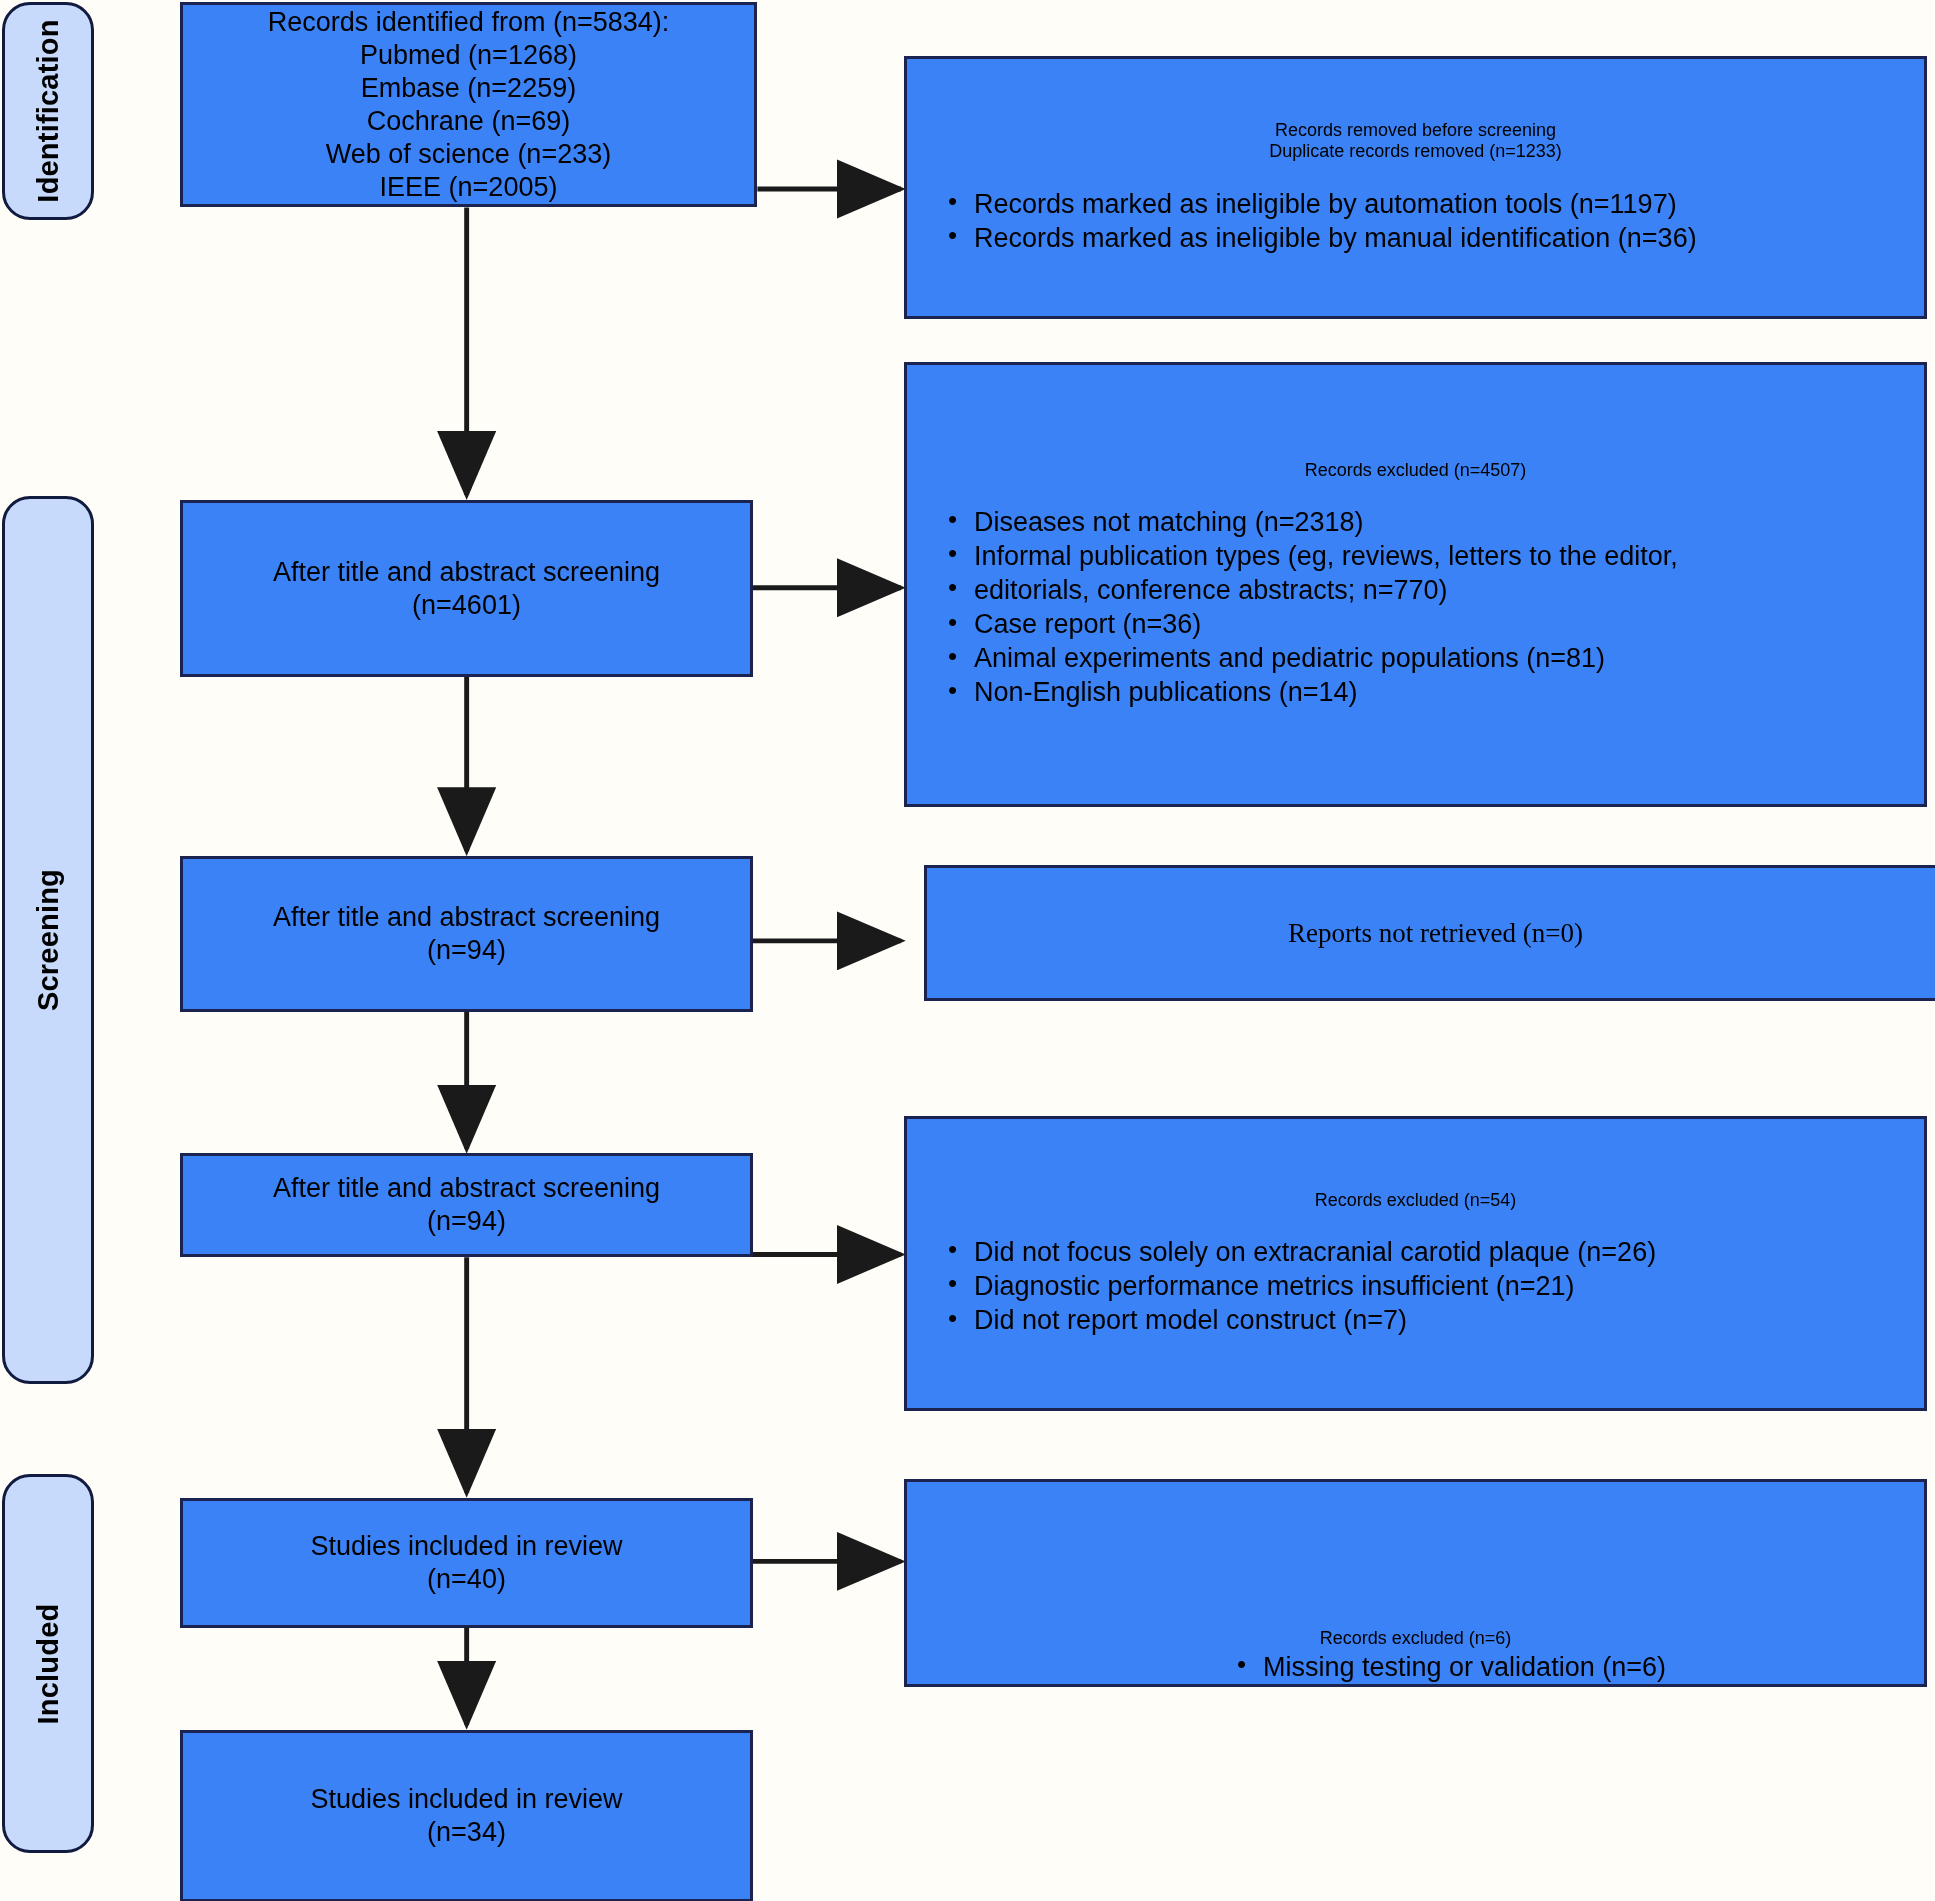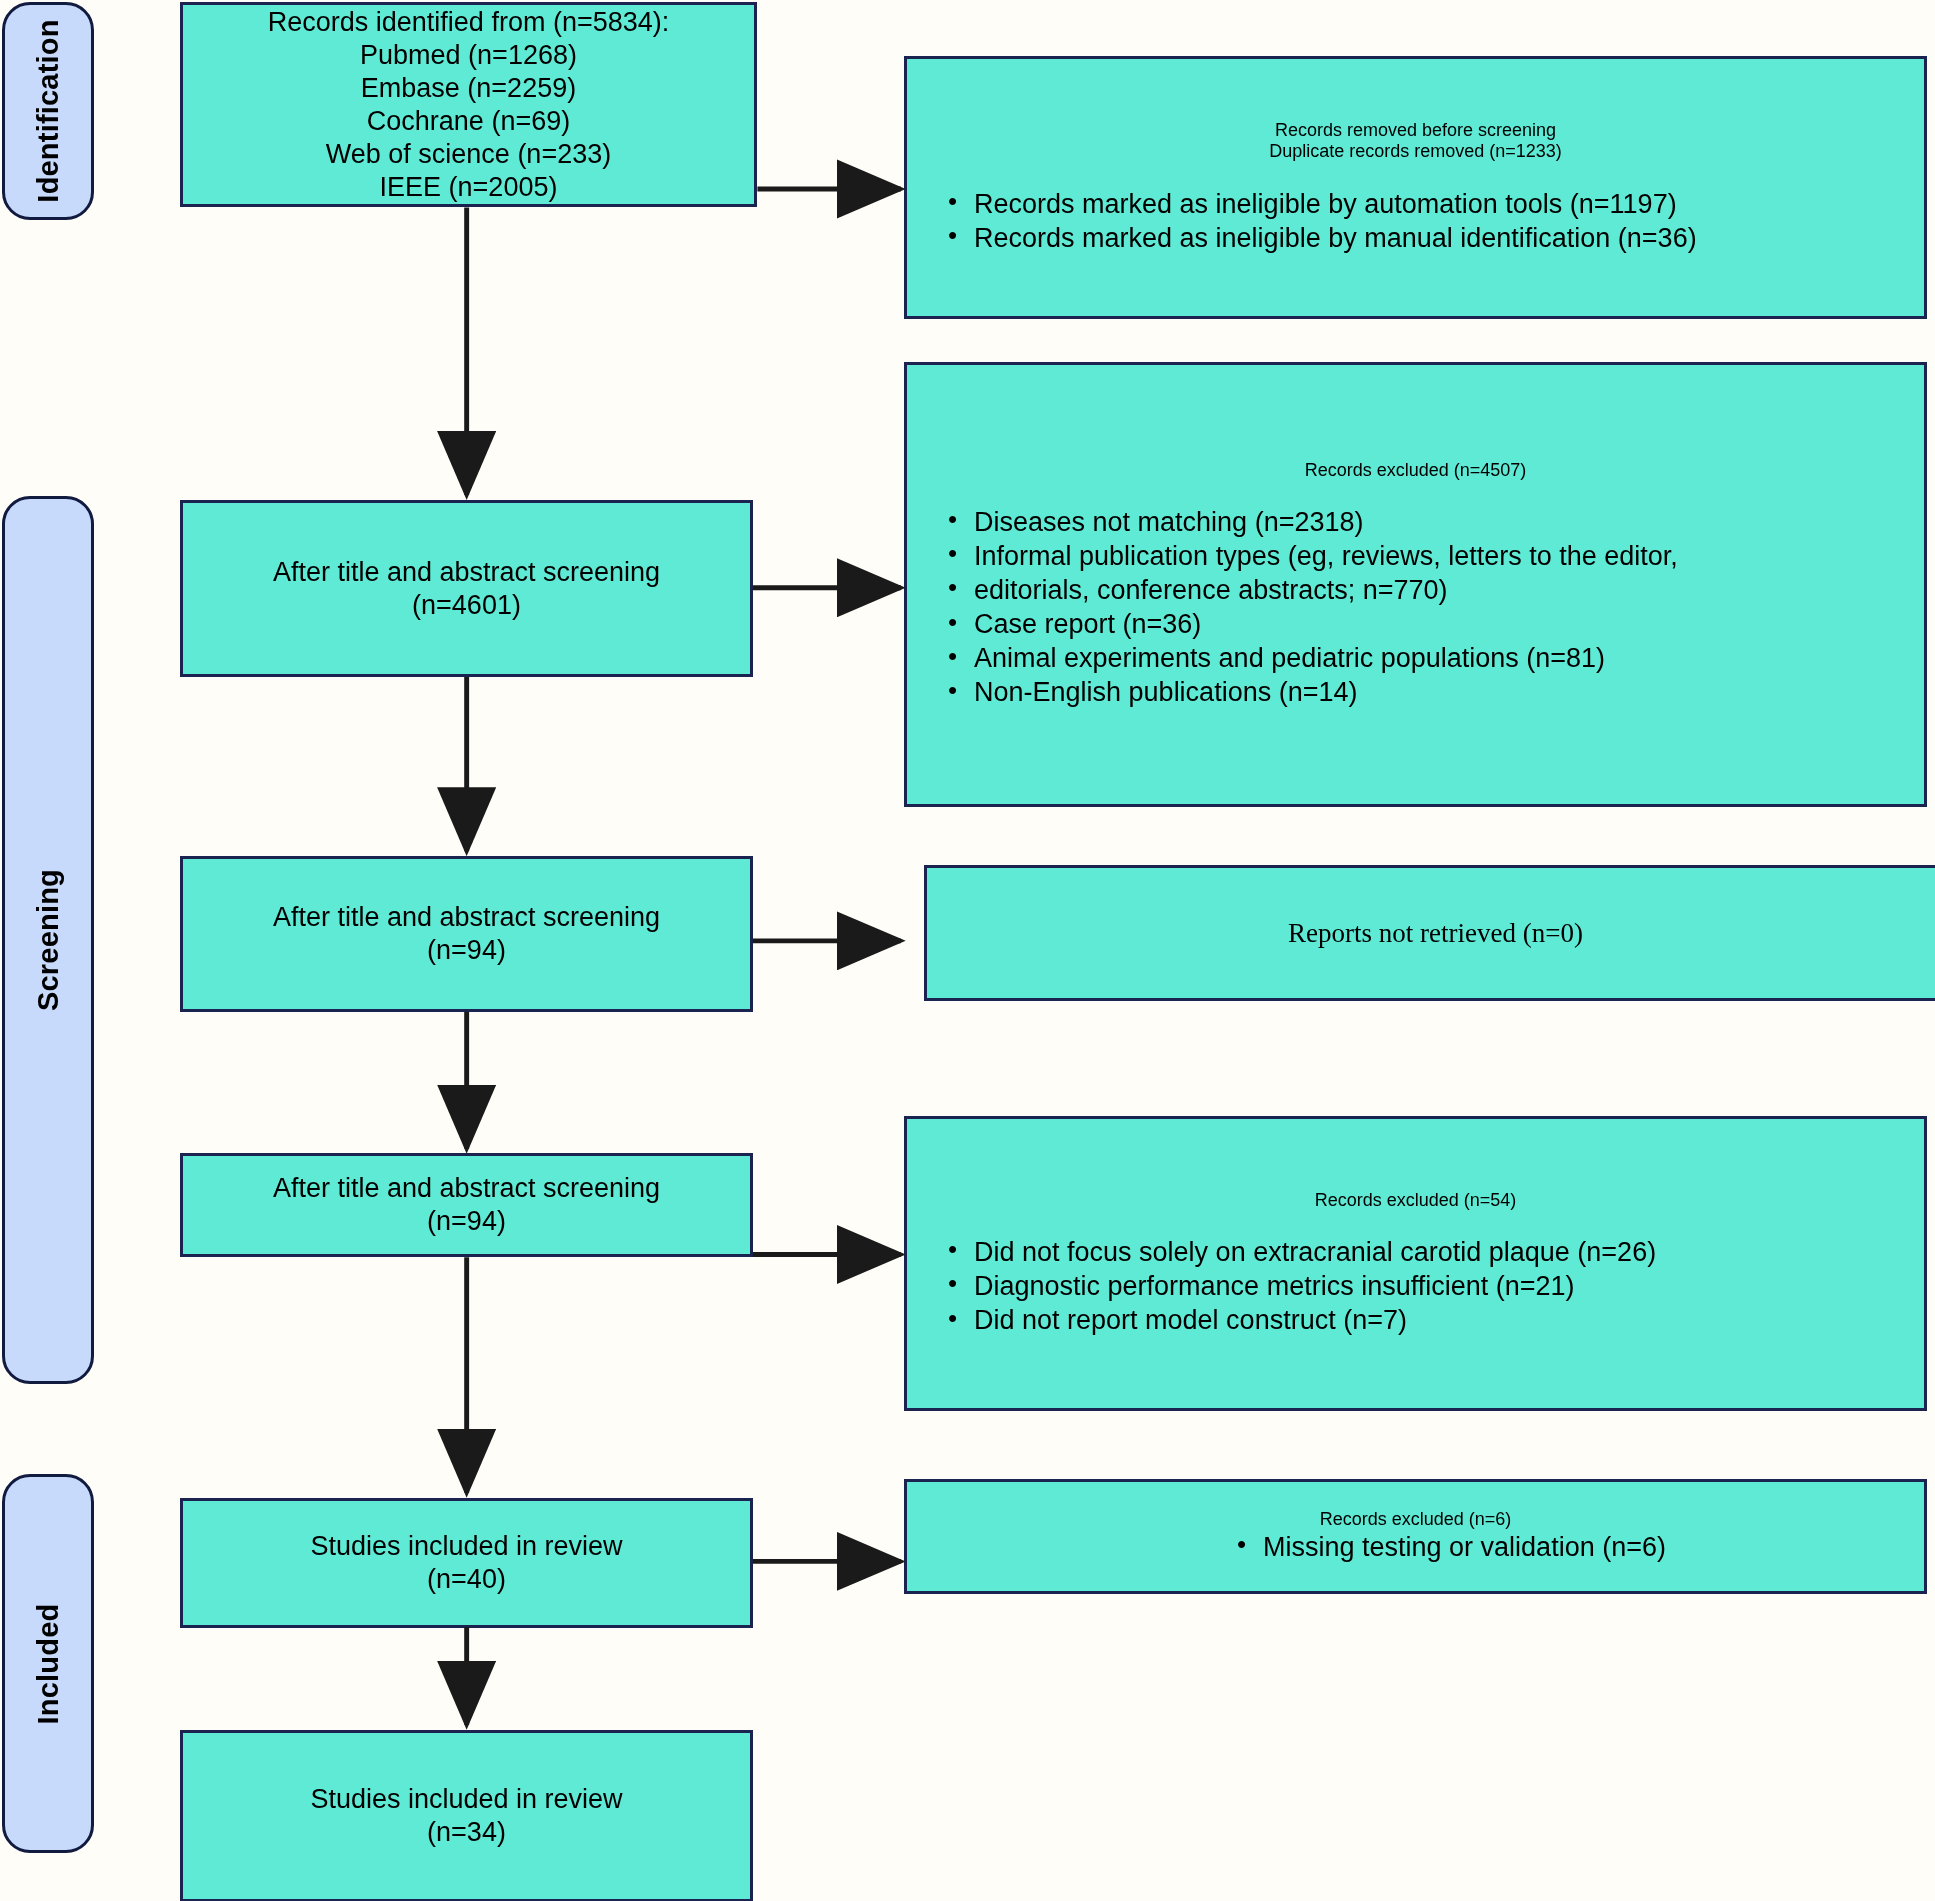--- a/index.html
+++ b/index.html
@@ -29,21 +29,21 @@
     white-space:nowrap;
     font-weight:bold;
     font-size:29px;
     letter-spacing:0.2px;
     color:#000;
   }
 
   
   .node{
     position:absolute;
-    background:#5eead4;
+    background:#3b82f6;
     border:3.1px solid #1b2450;
     box-sizing:border-box;
     display:flex;
     flex-direction:column;
     justify-content:center;
   }
   .node-head{
     text-align:center;
     font-size:18px;
     line-height:1.20;
@@ -186,21 +186,21 @@
     </ul>
   </div>
 
   <div class="node" style="left:180px; top:1498px; width:573px; height:130px;">
     <div class="node-center">
       <span class="ln">Studies included in review</span>
       <span class="ln">(n=40)</span>
     </div>
   </div>
 
-  <div class="node" style="left:904px; top:1479px; width:1023px; height:115px;">
+  <div class="node" style="left:904px; top:1479px; width:1023px; height:208px;justify-content:flex-end;">
     <div class="node-head">
       <span class="ln">Records excluded (n=6)</span>
     </div>
     <ul class="bullets indent-center" style="padding-left:278px;">
       <li>Missing testing or validation (n=6)</li>
     </ul>
   </div>
 
   <div class="node" style="left:180px; top:1730px; width:573px; height:172px;">
     <div class="node-center">

